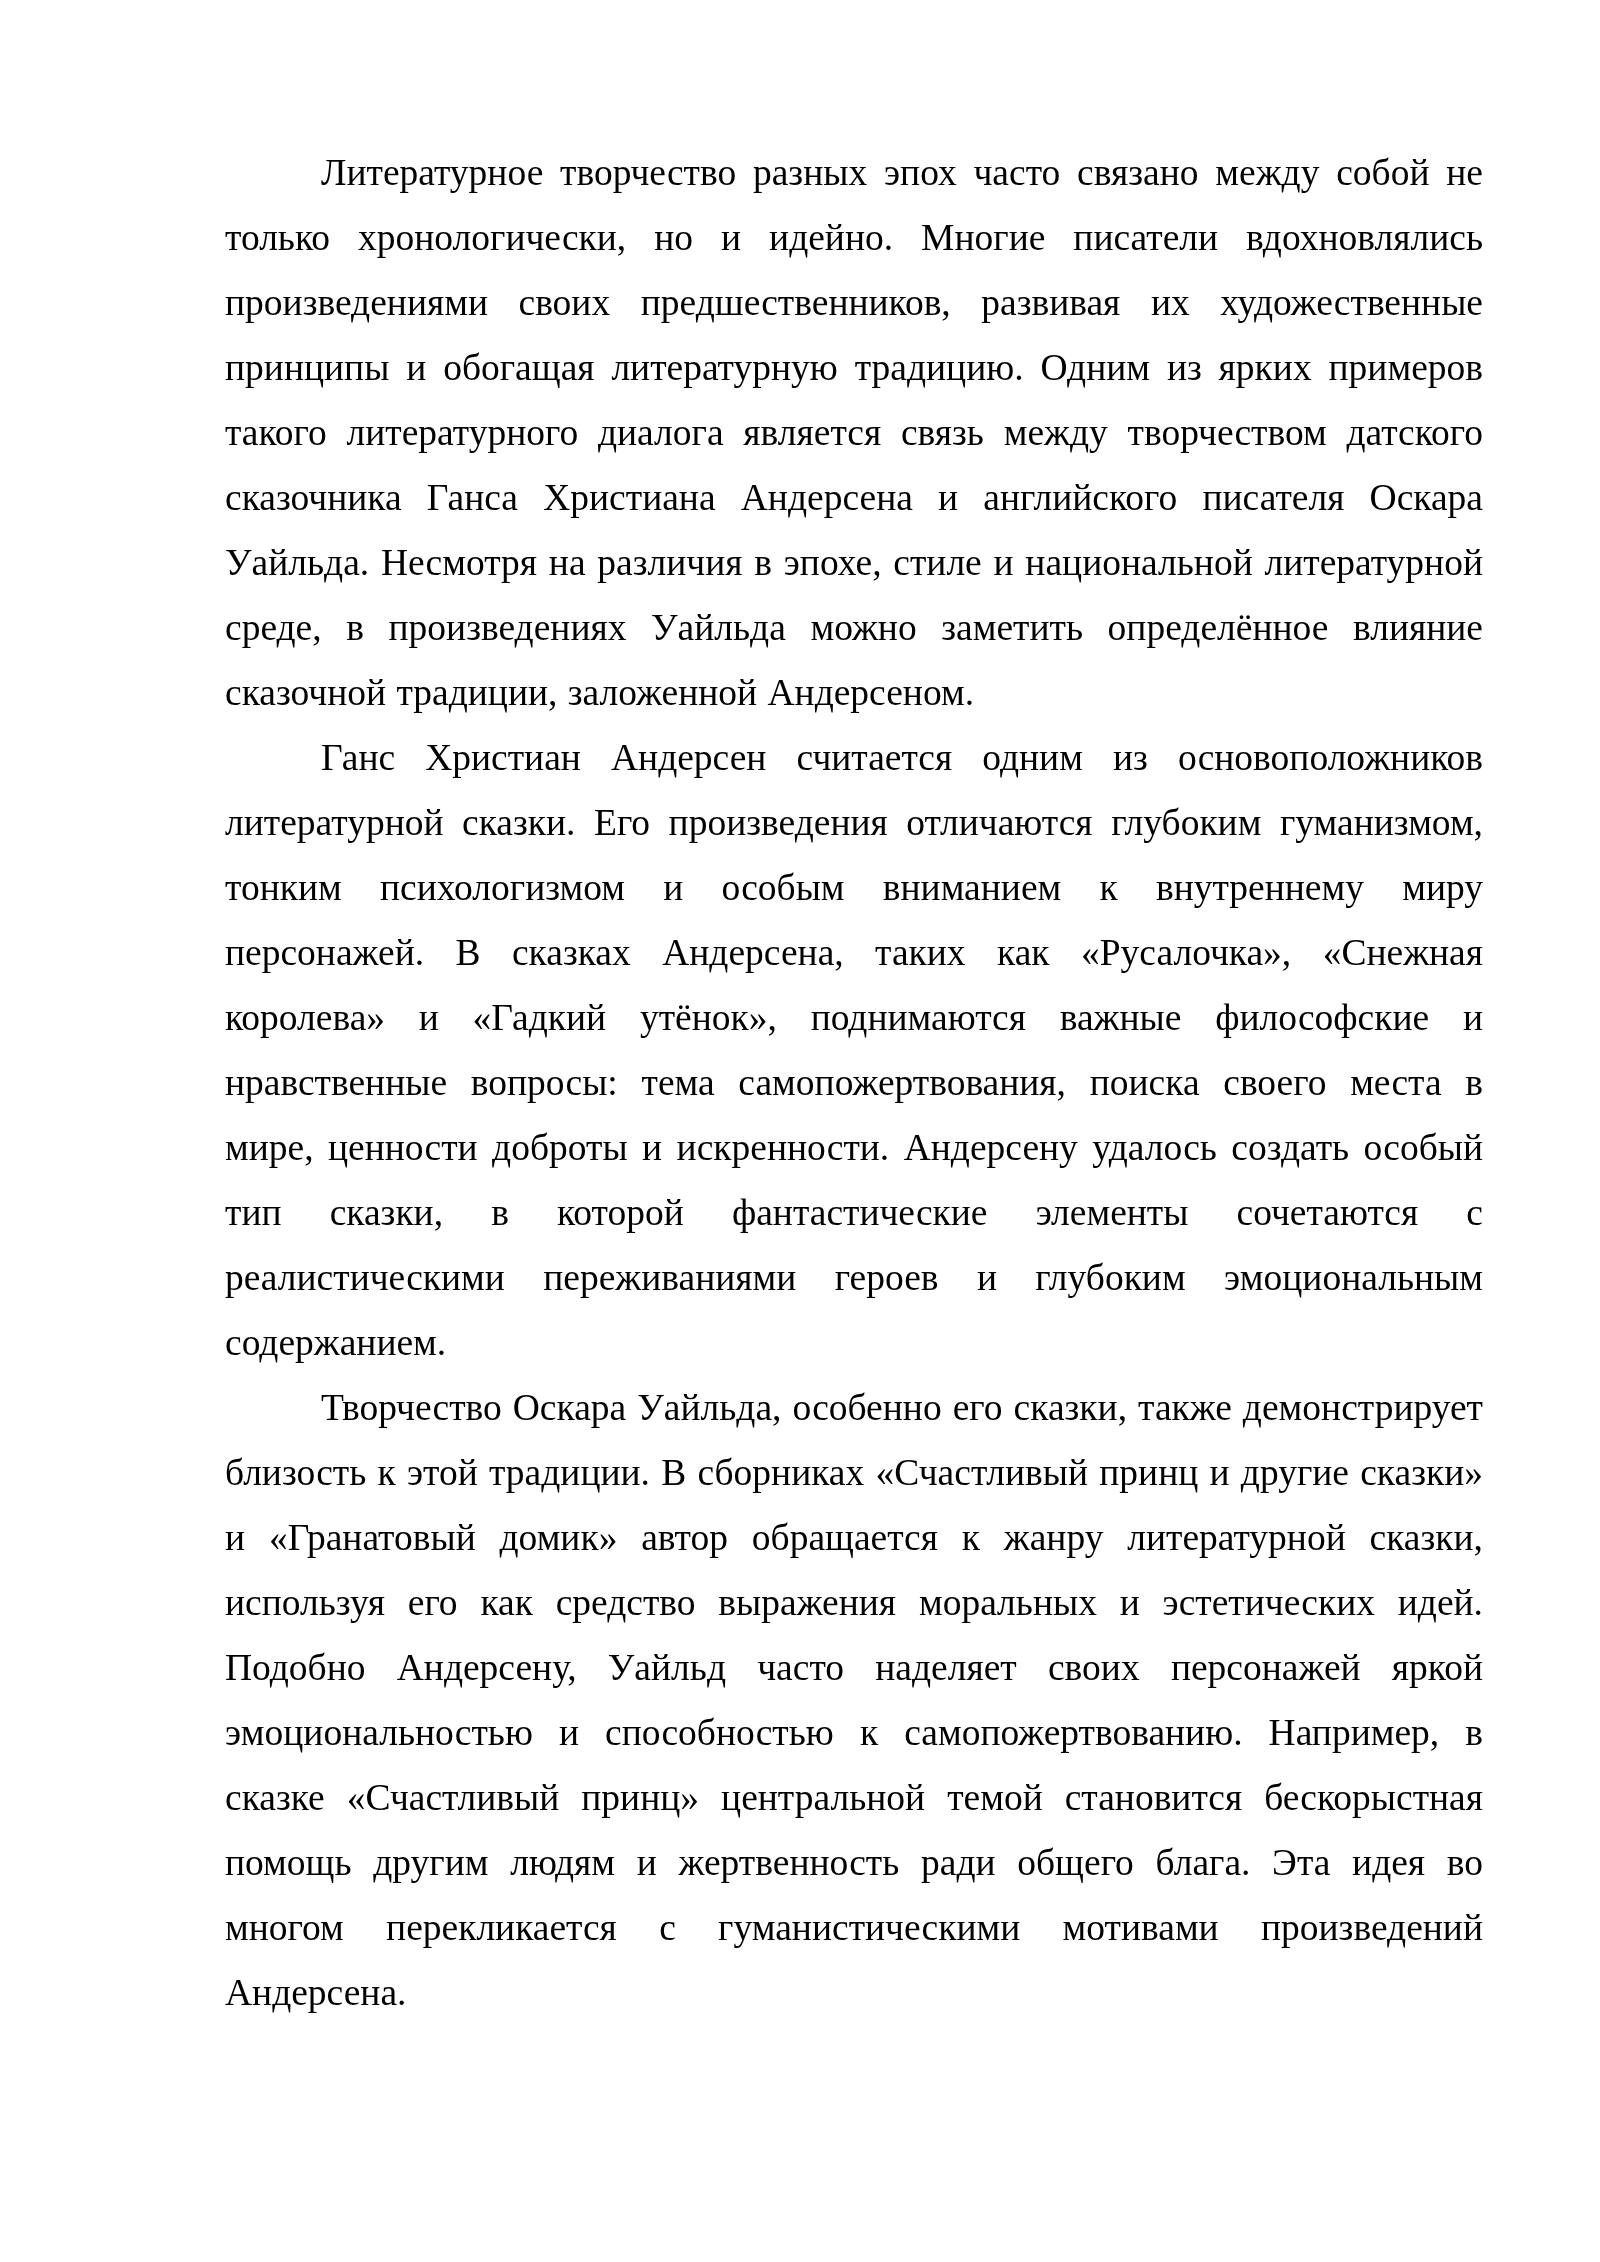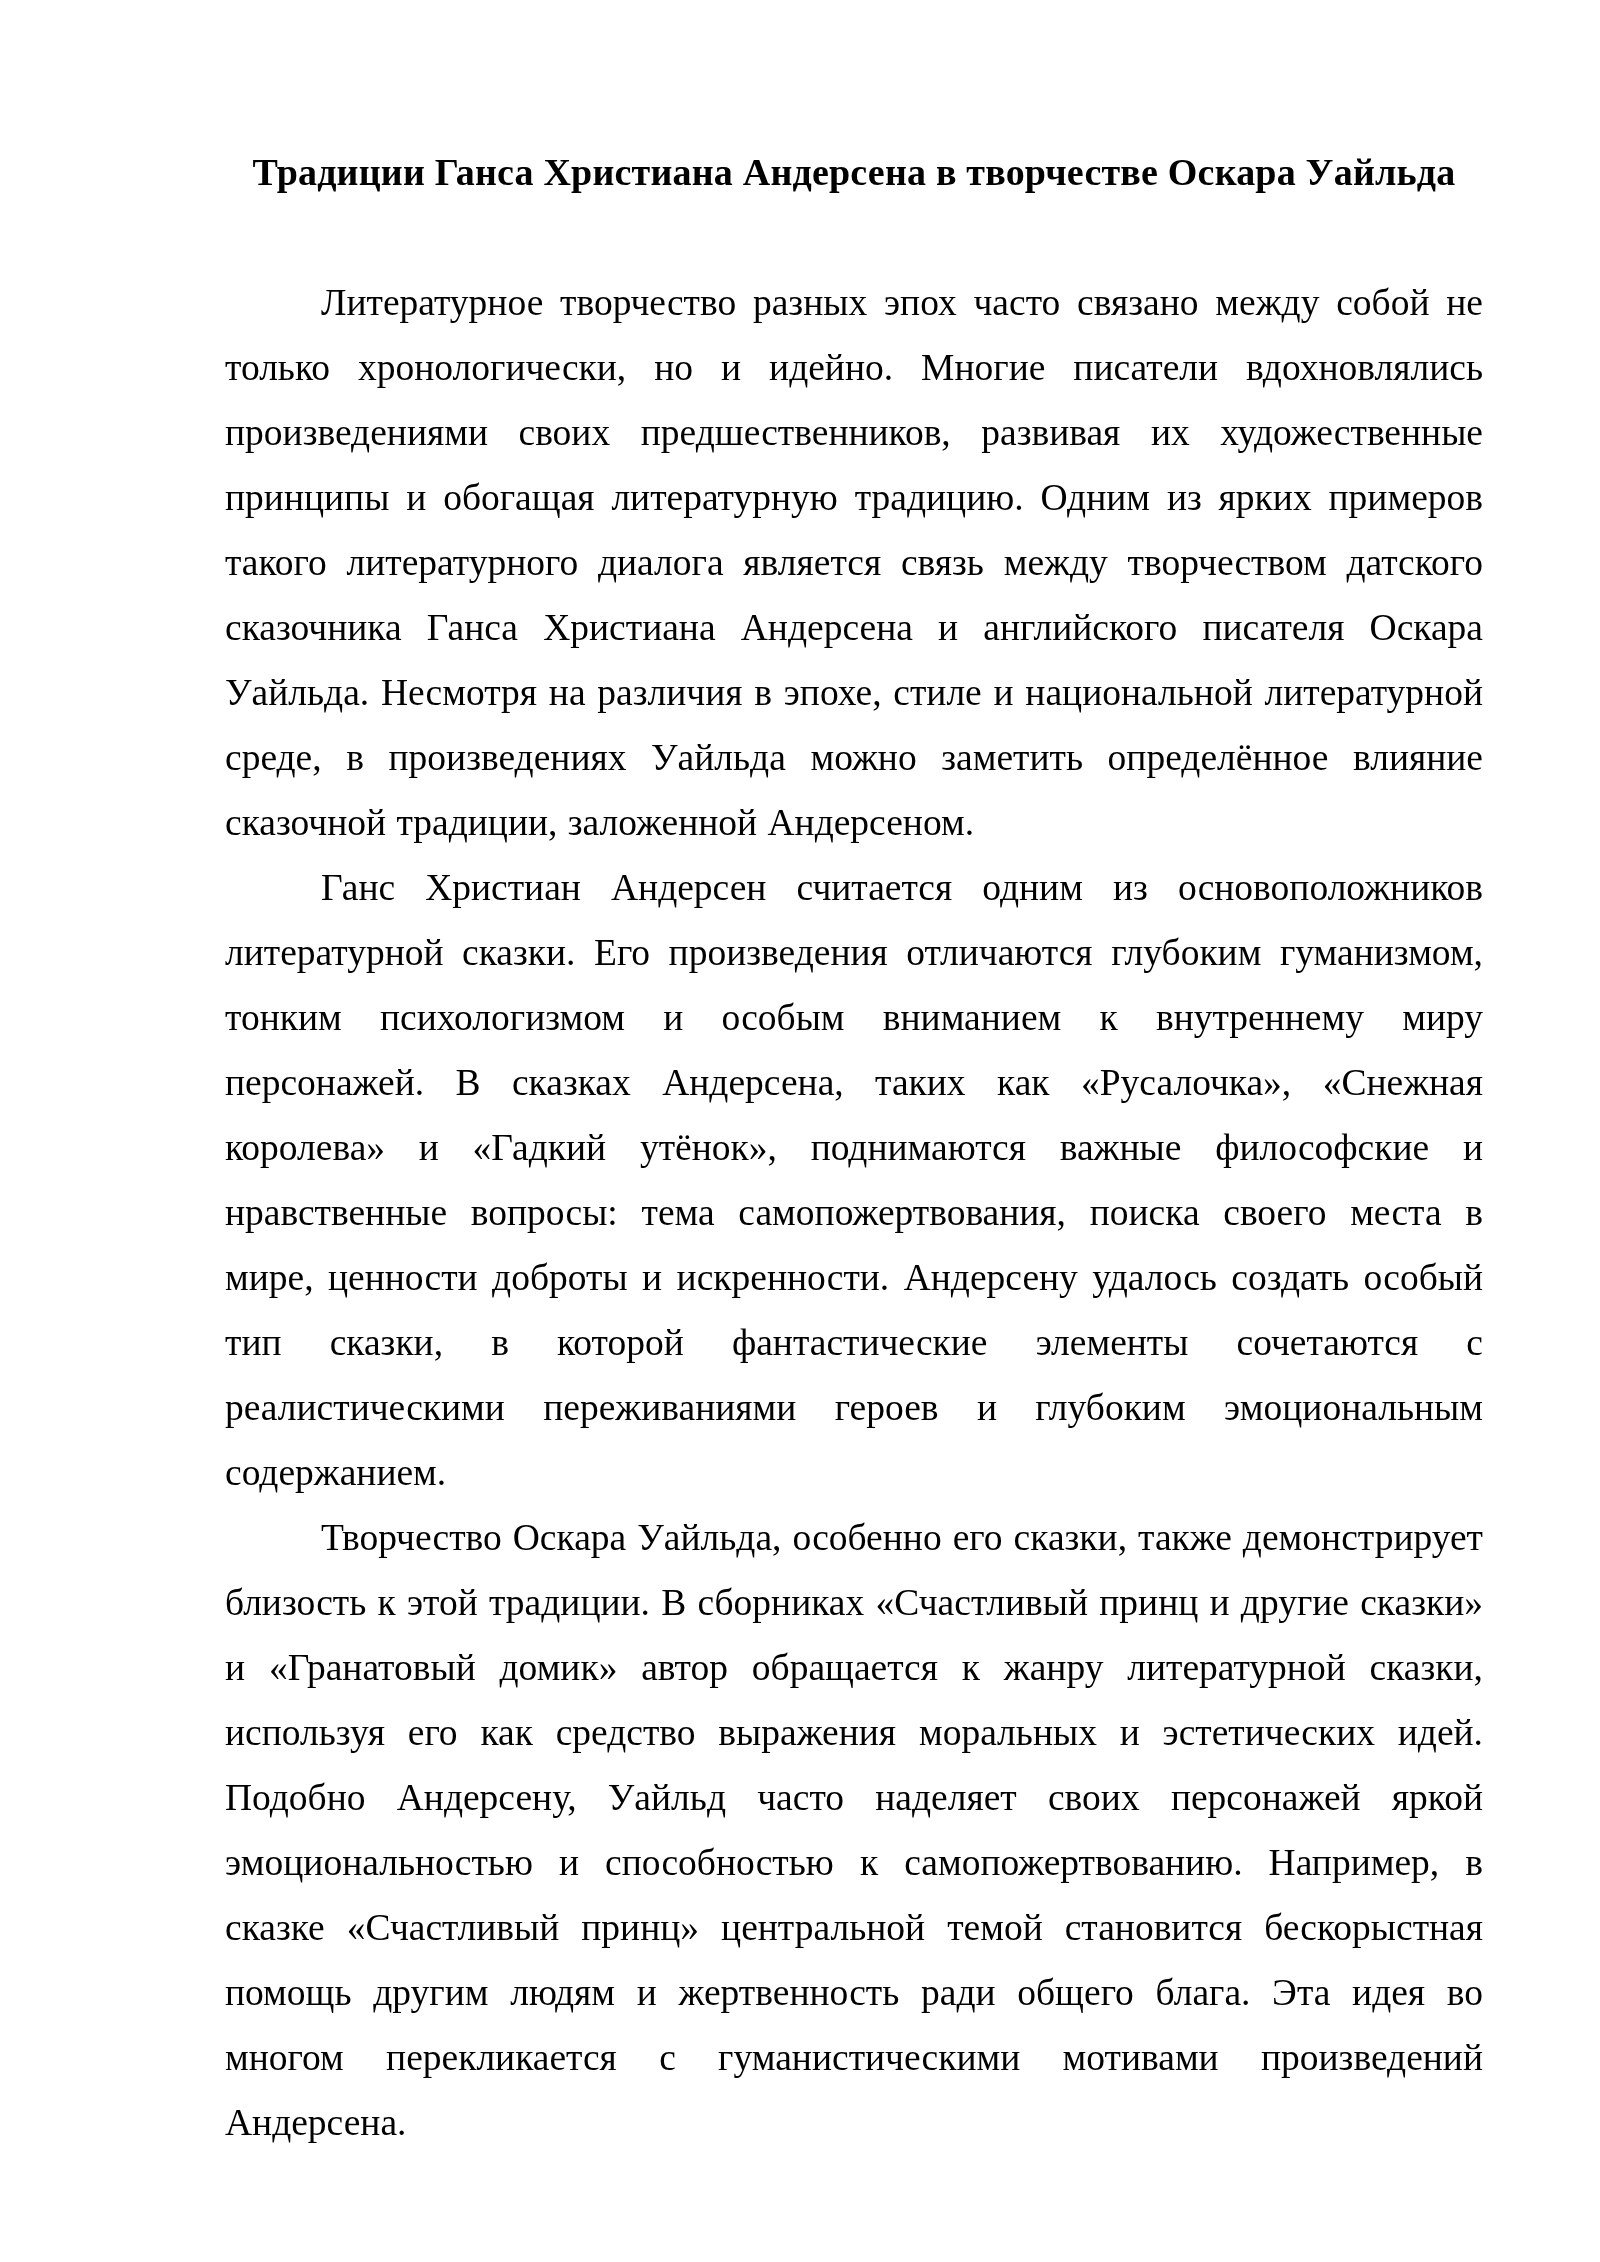--- a/index.html
+++ b/index.html
@@ -33,17 +33,16 @@
     text-align: justify;
     text-indent: 96px;
     word-spacing: 1px;
     hyphens: none;
   }
 </style>
 </head>
 <body>
 
 <div class="page">
-  <h1 class="doc-title">Традиции Ганса Христиана Андерсена в творчестве Оскара Уайльда</h1>
   <p class="para">Литературное творчество разных эпох часто связано между собой не только хронологически, но и идейно. Многие писатели вдохновлялись произведениями своих предшественников, развивая их художественные принципы и обогащая литературную традицию. Одним из ярких примеров такого литературного диалога является связь между творчеством датского сказочника Ганса Христиана Андерсена и английского писателя Оскара Уайльда. Несмотря на различия в эпохе, стиле и национальной литературной среде, в произведениях Уайльда можно заметить определённое влияние сказочной традиции, заложенной Андерсеном.</p>
   <p class="para">Ганс Христиан Андерсен считается одним из основоположников литературной сказки. Его произведения отличаются глубоким гуманизмом, тонким психологизмом и особым вниманием к внутреннему миру персонажей. В сказках Андерсена, таких как «Русалочка», «Снежная королева» и «Гадкий утёнок», поднимаются важные философские и нравственные вопросы: тема самопожертвования, поиска своего места в мире, ценности доброты и искренности. Андерсену удалось создать особый тип сказки, в которой фантастические элементы сочетаются с реалистическими переживаниями героев и глубоким эмоциональным содержанием.</p>
   <p class="para">Творчество Оскара Уайльда, особенно его сказки, также демонстрирует близость к этой традиции. В сборниках «Счастливый принц и другие сказки» и «Гранатовый домик» автор обращается к жанру литературной сказки, используя его как средство выражения моральных и эстетических идей. Подобно Андерсену, Уайльд часто наделяет своих персонажей яркой эмоциональностью и способностью к самопожертвованию. Например, в сказке «Счастливый принц» центральной темой становится бескорыстная помощь другим людям и жертвенность ради общего блага. Эта идея во многом перекликается с гуманистическими мотивами произведений Андерсена.</p>
 </div>
 
 </body></html>

